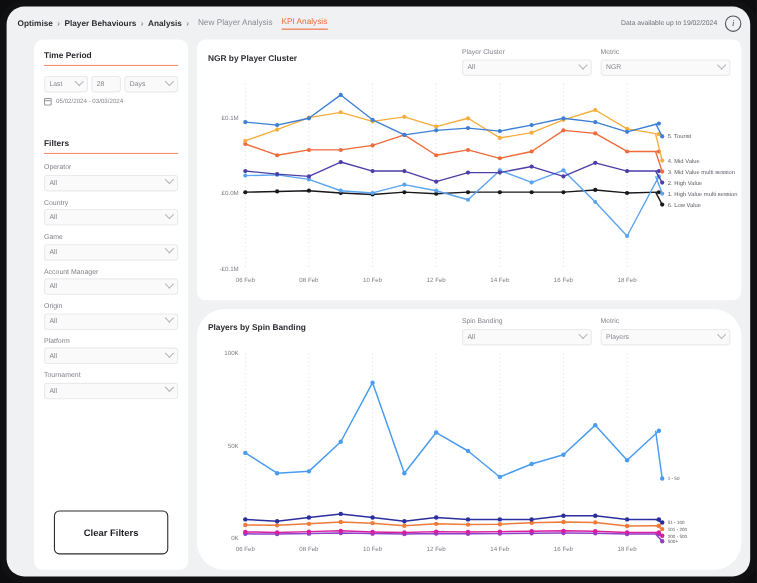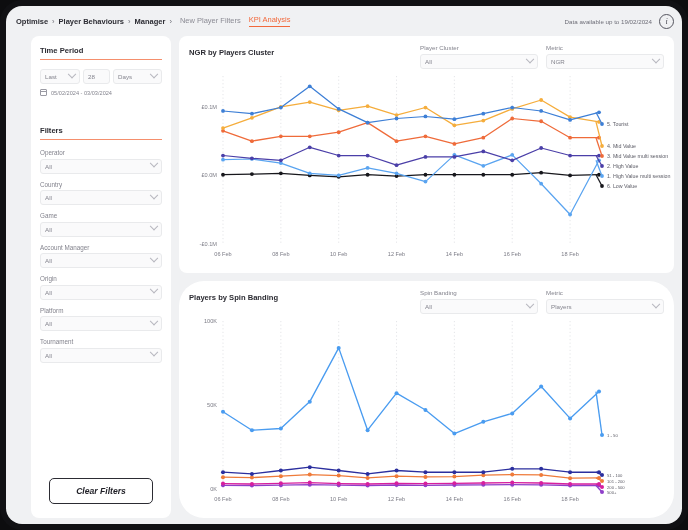--- a/index.html
+++ b/index.html
@@ -110,26 +110,25 @@
   }
   .filters-head { margin-top: 26px; }
   .fgroup { margin-bottom: 7px; }
   .flabel { font-size: 6.3px; color: #83838d; margin-bottom: 2.5px; }
   .fsel { height: 15px; }
   .clear-wrap {
     margin-top: auto; display: flex; justify-content: center;
     padding-bottom: 4px;
   }
   .clear-btn {
-    width: 104px; height: 26px; border-radius: 5px;
+    width: 104px; height: 40px; border-radius: 5px;
     border: 1.3px solid #2c2c33; background: #fff;
     font-size: 8.6px; font-weight: bold; color: #1f1f26;
     display: flex; align-items: center; justify-content: center;
     cursor: pointer;
-    font-style: italic;
   }
 
   
   .charts { flex: 1; display: flex; flex-direction: column; gap: 8px; }
   .card {
     background: #fff; border-radius: 8px; position: relative;
     padding: 8px 10px;
   }
   .card1 { height: 237px; }
   .card2 { height: 237px; border-radius: 25px; }
@@ -155,24 +154,24 @@
 
 <div class="device">
 <div class="screen">
 
   <div class="topbar">
     <div class="crumbs">
       <span class="crumb">Optimise</span>
       <span class="crumb-sep">›</span>
       <span class="crumb">Player Behaviours</span>
       <span class="crumb-sep">›</span>
-      <span class="crumb">Manager</span>
+      <span class="crumb">Analysis</span>
       <span class="crumb-sep">›</span>
     </div>
-    <div class="tab">New Player Filters</div>
+    <div class="tab">New Player Analysis</div>
     <div class="tab active">KPI Analysis</div>
     <div class="topbar-right">
       <span class="avail">Data available up to 19/02/2024</span>
       <span class="info-icon">i</span>
     </div>
   </div>
 
   <div class="body-area">
 
     <div class="sidebar">
@@ -255,21 +254,21 @@
 
       <div class="clear-wrap">
         <div class="clear-btn">Clear Filters</div>
       </div>
     </div>
 
     <div class="charts">
 
       <div class="card card1">
         <div class="card-head">
-          <div class="card-title">NGR by Players Cluster</div>
+          <div class="card-title">NGR by Player Cluster</div>
           <div class="ctrls">
             <div class="ctrl ctrl-a">
               <div class="flabel">Player Cluster</div>
               <div class="selbox">
                 <span class="val">All</span>
                 <span class="chev"></span>
               </div>
             </div>
             <div class="ctrl ctrl-b">
               <div class="flabel">Metric</div>

